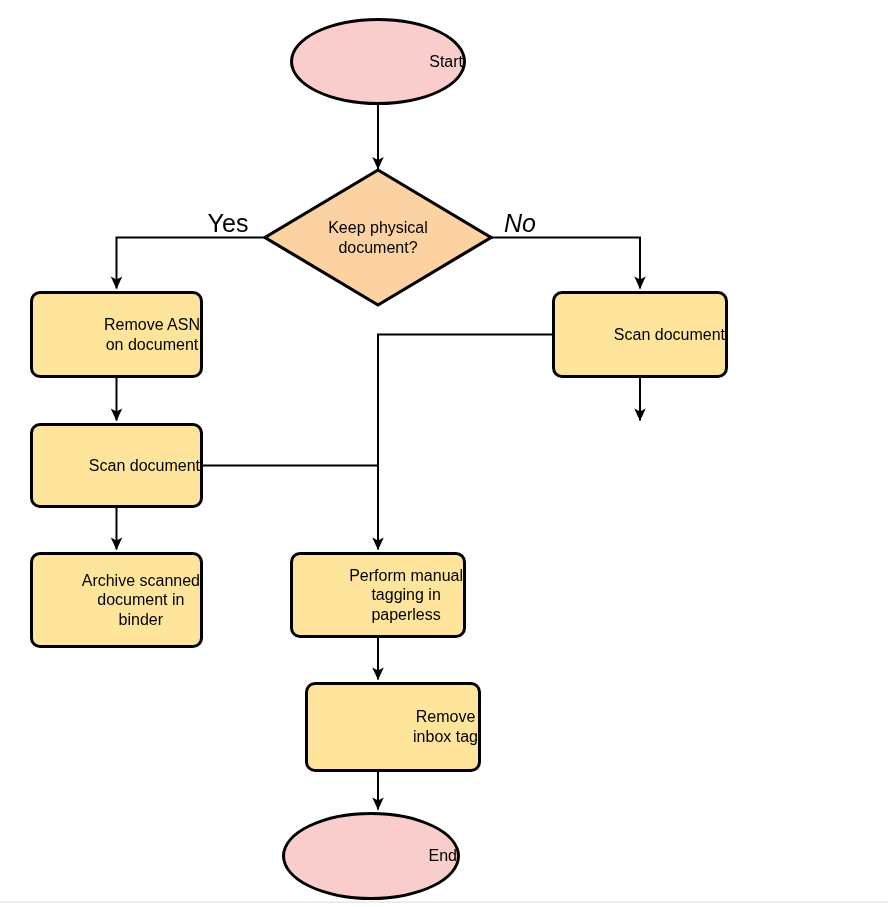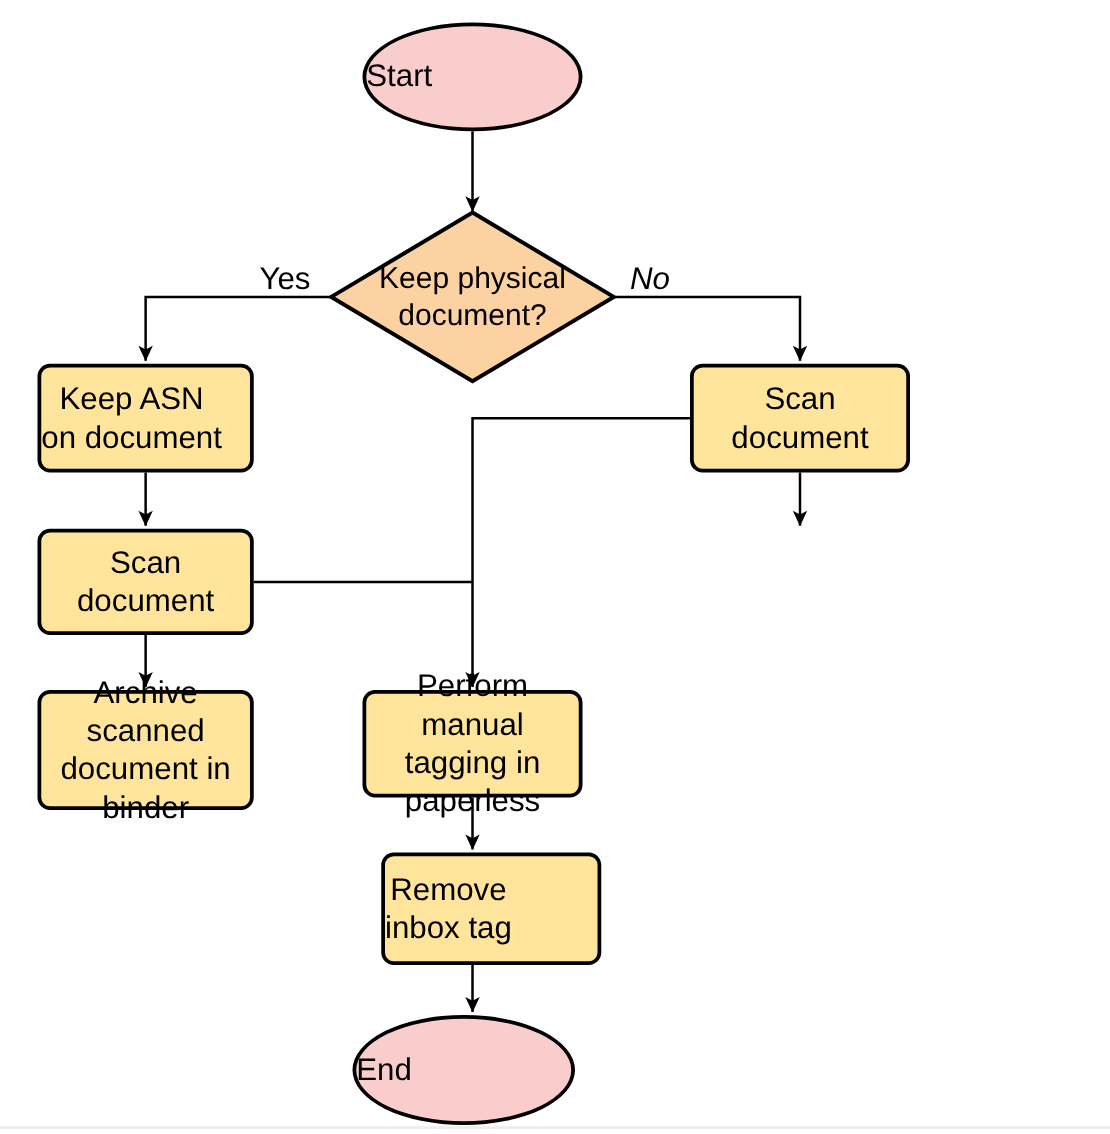--- a/index.html
+++ b/index.html
@@ -9,32 +9,32 @@
     background: var(--page-bg, #fff);
     font-family: "Liberation Sans", sans-serif;
     color: var(--text, #000);
     overflow: hidden;
   }
   svg.edges { position: absolute; left: 0; top: 0; z-index: 1; }
   .node {
     position: absolute; z-index: 2;
     box-sizing: border-box;
     border: 3px solid var(--stroke, #000);
-    display: flex; align-items: center; justify-content: flex-start;
+    display: flex; align-items: center; justify-content: flex-end;
     text-align: center;
-    font-size: 25px; line-height: 1.22;
+    font-size: 16px; line-height: 1.22;
     white-space: pre-line;
   }
   .process { background: var(--process-fill, #ffe59b); border-radius: 10px; }
   .terminator { background: var(--terminator-fill, #f8cdcc); border-radius: 50%; }
   .shape-label {
     position: absolute; z-index: 3;
     display: flex; align-items: center; justify-content: center;
     text-align: center;
-    font-size: 24px; line-height: 1.22;
+    font-size: 16px; line-height: 1.22;
     white-space: pre-line;
   }
   .edge-label {
     position: absolute; z-index: 3;
     font-size: 25px; text-align: center;
   }
   .annotation {
     position: absolute; z-index: 3;
     font-size: 20px; font-style: italic; line-height: 1.28;
     white-space: pre-line;
@@ -76,21 +76,21 @@
     <span>Start</span>
   </div>
 
   <div class="shape-label" style="left:278px; top:210px; width:200px; height:55px;">Keep physical
 document?</div>
 
   <div class="edge-label" style="left:203px; top:209px; width:50px;">Yes</div>
   <div class="edge-label" style="left:495px; top:209px; width:50px;font-style:italic;">No</div>
 
   <div class="node process" style="left:30px; top:291px; width:173px; height:87px;">
-    <span>Keep ASN
+    <span>Remove ASN
 on document</span>
   </div>
   <div class="node process" style="left:30px; top:423px; width:173px; height:85px;">
     <span>Scan document</span>
   </div>
   <div class="node process" style="left:30px; top:552px; width:173px; height:96px;">
     <span>Archive scanned
 document in
 binder</span>
   </div>

